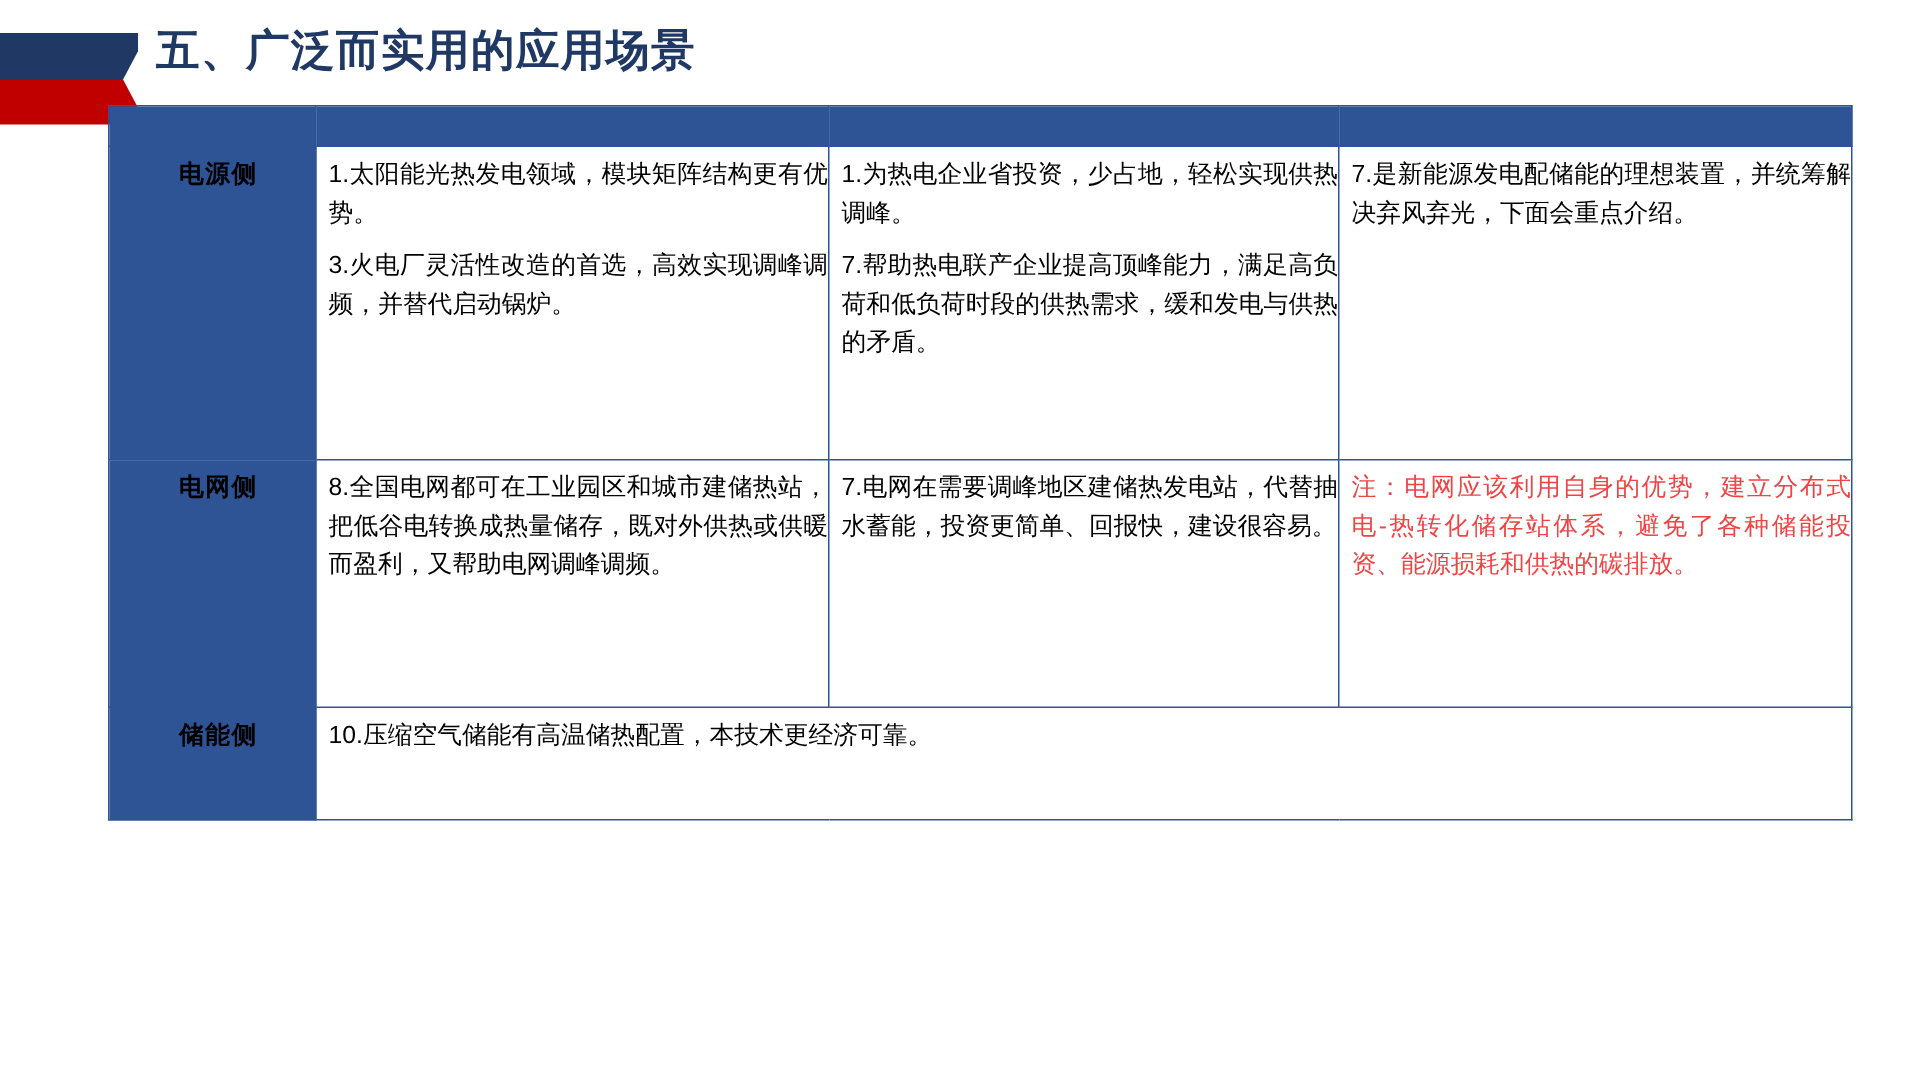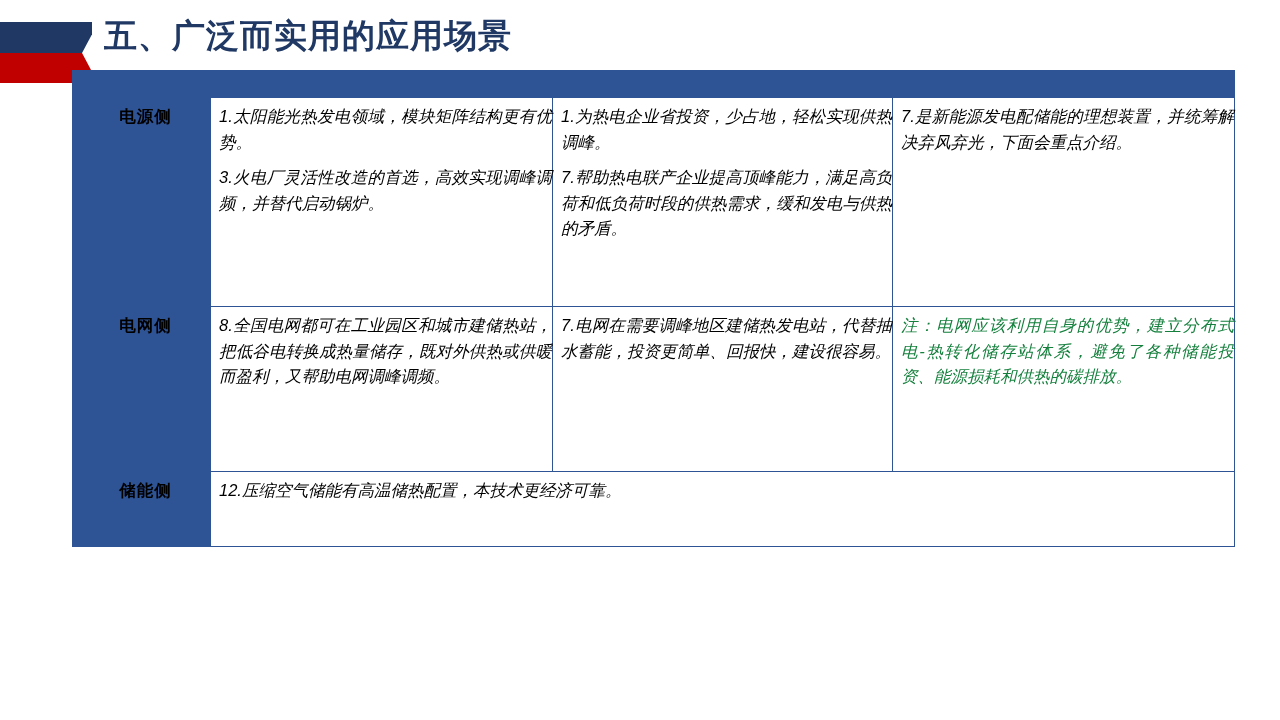--- a/index.html
+++ b/index.html
@@ -41,21 +41,21 @@
     height: 30px;
     background: #c00000;
     transform: skewX(28deg);
   }
 
   .slide-title {
     position: absolute;
     left: 104px;
     top: 14px;
     font-family: "DejaVu Serif", serif;
-    font-size: 33px;
+    font-size: 29px;
     font-weight: bold;
     color: #1f3864;
     letter-spacing: 1px;
     white-space: nowrap;
   }
 
   .table-wrap {
     position: absolute;
     left: 72px;
     top: 70px;
@@ -90,25 +90,24 @@
     letter-spacing: 1px;
   }
   .col-a { width: 138px; }
   .col-b { width: 342px; }
   .col-c { width: 340px; }
   .col-d { width: 342px; }
 
   .cell p {
     margin: 0 0 10px 0;
     text-align: justify;
-    font-style: italic;
   }
   .cell p:last-child { margin-bottom: 0; }
   .note {
-    color: #15803d;
+    color: #ef4444;
   }
   .r1 td { height: 196px; }
   .r2 td { height: 152px; }
   .r3 td { height: 168px; }
   .r4 td { height: 62px; }
   .r4 .cell p { margin-bottom: 0; }
   td.mid { vertical-align: middle; }
 </style>
 </head>
 <body>
@@ -161,18 +160,18 @@
         </td>
         <td class="cell mid">
           <p class="note">注：电网应该利用自身的优势，建立分布式电-热转化储存站体系，避免了各种储能投资、能源损耗和供热的碳排放。</p>
         </td>
       </tr>
 
 
       <tr class="r4">
         <td class="rowhead">储能侧</td>
         <td class="cell" colspan="3">
-          <p>12.压缩空气储能有高温储热配置，本技术更经济可靠。</p>
+          <p>10.压缩空气储能有高温储热配置，本技术更经济可靠。</p>
         </td>
       </tr>
     </tbody>
   </table>
 </div>
 
 </body></html>

